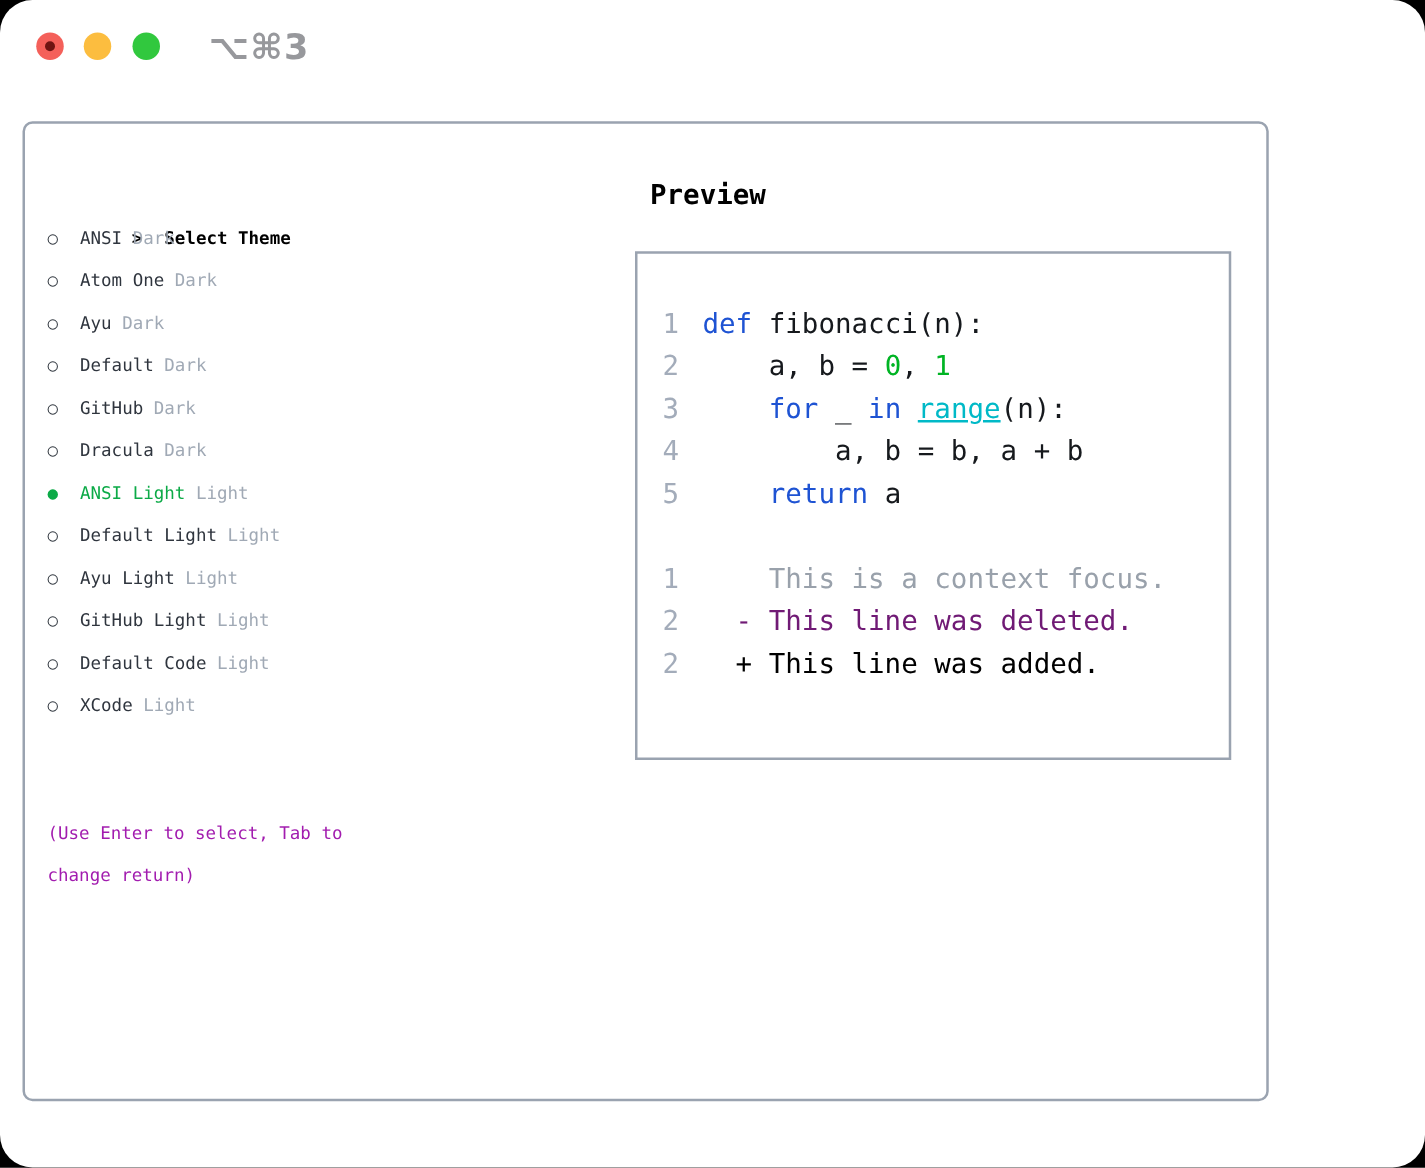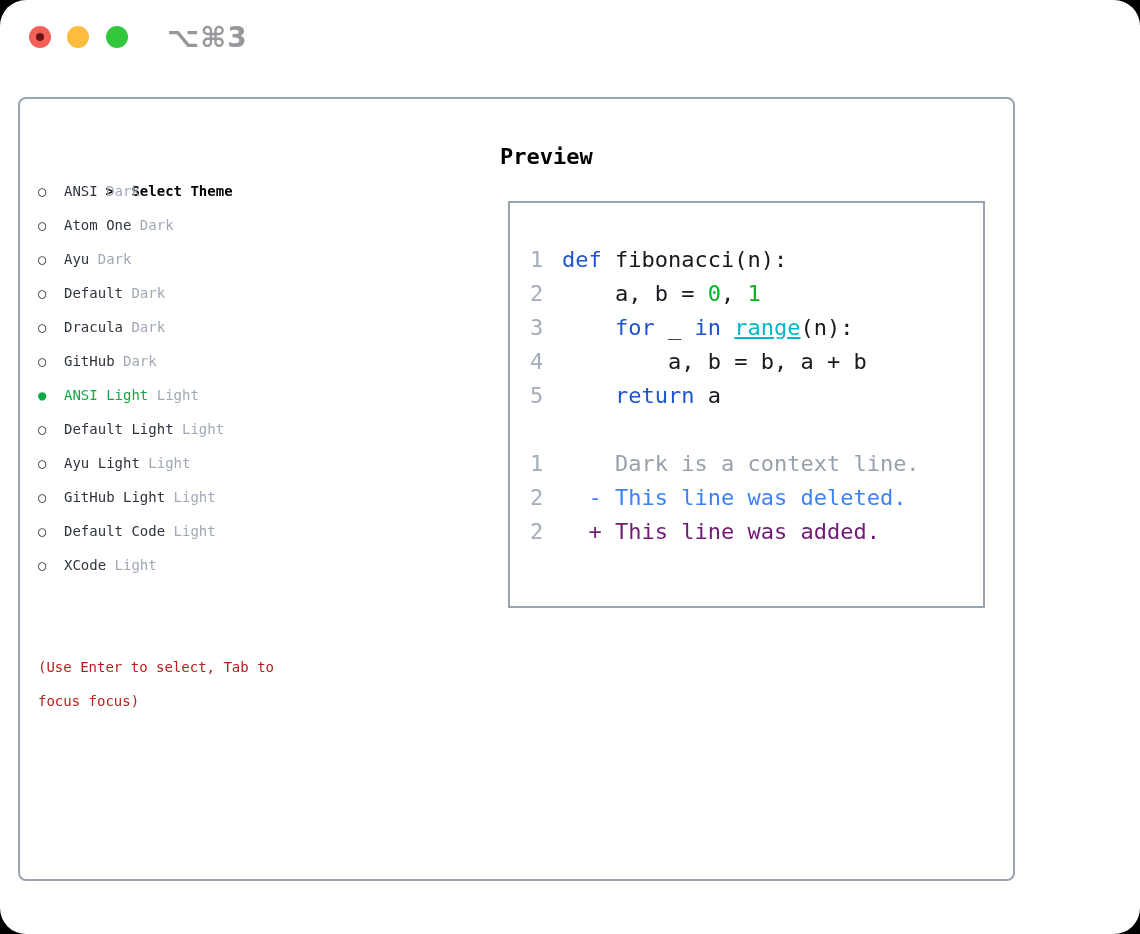--- a/index.html
+++ b/index.html
@@ -24,36 +24,36 @@
               border:2px solid #9aa3b0; border-radius:8px; background:#fff; }
   
   .left-col { position:absolute; left:18px; top:41px; }
   .row { height:34px; line-height:34px; font-size:14px; white-space:pre; color:#2f353e; }
   .row .marker { display:inline-block; width:26px; color:#3a4048; }
   .row.header { font-weight:bold; color:#000; }
   .row.header .marker { color:#000; font-weight:bold; }
   .row.subheader { color:#000; }
   .sel { color:#0caa47 !important; }
   .muted { color:#a0a9b5; }
-  .hint { color:#b91c1c; }
+  .hint { color:#a21caf; }
   
-  .preview-title { position:absolute; left:480px; top:41px; height:34px; line-height:34px;
+  .preview-title { position:absolute; left:500px; top:41px; height:34px; line-height:34px;
                    font-size:22px; font-weight:bold; color:#000; }
   .preview-box { position:absolute; left:488px; top:102px; width:477px; height:407px;
                  border:2px solid #9aa3b0; padding:40px 0 0 20px; overflow:hidden; }
   .pline { height:34px; line-height:34px; font-size:22px; white-space:pre; }
   .pline .ln { display:inline-block; width:32px; color:#a3acba; }
   .spacer { height:34px; }
   .tok-k { color:#1e53d3; }   
   .tok-f { color:#00b9c7;text-decoration:underline; }   
   .tok-n { color:#00b424; }   
   .tok-p { color:#16191d; }   
   .tok-c { color:#99a1ab; }   
-  .tok-d { color:#3b82f6; }   
-  .tok-a { color:#701a75; }   
+  .tok-d { color:#701a75; }   
+  .tok-a { color:#000000; }   
 </style>
 </head>
 <body>
 
 <div class="window">
 
   <span class="light red">
       <span class="dot"></span>
     </span>
   <span class="light yellow"></span>
@@ -64,49 +64,49 @@
 
     <div class="left-col">
       <div class="row header">
         <span class="marker">&gt;</span><span>Select Theme</span>
       </div>
       <div id="theme-list">
           <div class="row"><span class="marker">○</span><span>ANSI</span><span class="muted"> Dark</span></div>
           <div class="row"><span class="marker">○</span><span>Atom One</span><span class="muted"> Dark</span></div>
           <div class="row"><span class="marker">○</span><span>Ayu</span><span class="muted"> Dark</span></div>
           <div class="row"><span class="marker">○</span><span>Default</span><span class="muted"> Dark</span></div>
+          <div class="row"><span class="marker">○</span><span>GitHub</span><span class="muted"> Dark</span></div>
           <div class="row"><span class="marker">○</span><span>Dracula</span><span class="muted"> Dark</span></div>
-          <div class="row"><span class="marker">○</span><span>GitHub</span><span class="muted"> Dark</span></div>
           <div class="row"><span class="marker sel">●</span><span class="sel">ANSI Light</span><span class="muted"> Light</span></div>
           <div class="row"><span class="marker">○</span><span>Default Light</span><span class="muted"> Light</span></div>
           <div class="row"><span class="marker">○</span><span>Ayu Light</span><span class="muted"> Light</span></div>
           <div class="row"><span class="marker">○</span><span>GitHub Light</span><span class="muted"> Light</span></div>
           <div class="row"><span class="marker">○</span><span>Default Code</span><span class="muted"> Light</span></div>
           <div class="row"><span class="marker">○</span><span>XCode</span><span class="muted"> Light</span></div>
         </div>
       <div class="row"> </div>
       <div class="row"> </div>
       <div class="hint">
         <div class="row hint">(Use Enter to select, Tab to</div>
-        <div class="row hint">focus focus)</div>
+        <div class="row hint">change return)</div>
       </div>
     </div>
 
     <div class="preview-title">Preview</div>
 
     <div class="preview-box">
       <div id="code-block">
           <div class="pline"><span class="ln">1</span><span class="tok-k">def</span><span class="tok-p"> fibonacci(n):</span></div>
           <div class="pline"><span class="ln">2</span><span class="tok-p">    a, b = </span><span class="tok-n">0</span><span class="tok-p">, </span><span class="tok-n">1</span></div>
           <div class="pline"><span class="ln">3</span><span class="tok-p">    </span><span class="tok-k">for</span><span class="tok-p"> _ </span><span class="tok-k">in</span><span class="tok-p"> </span><span class="tok-f">range</span><span class="tok-p">(n):</span></div>
           <div class="pline"><span class="ln">4</span><span class="tok-p">        a, b = b, a + b</span></div>
           <div class="pline"><span class="ln">5</span><span class="tok-p">    </span><span class="tok-k">return</span><span class="tok-p"> a</span></div>
         </div>
       <div class="spacer"></div>
       <div id="diff-block">
-          <div class="pline"><span class="ln">1</span><span class="tok-c">    Dark is a context line.</span></div>
+          <div class="pline"><span class="ln">1</span><span class="tok-c">    This is a context focus.</span></div>
           <div class="pline"><span class="ln">2</span><span class="tok-d">  - This line was deleted.</span></div>
           <div class="pline"><span class="ln">2</span><span class="tok-a">  + This line was added.</span></div>
         </div>
     </div>
 
   </div>
 </div>
 
 </body></html>

